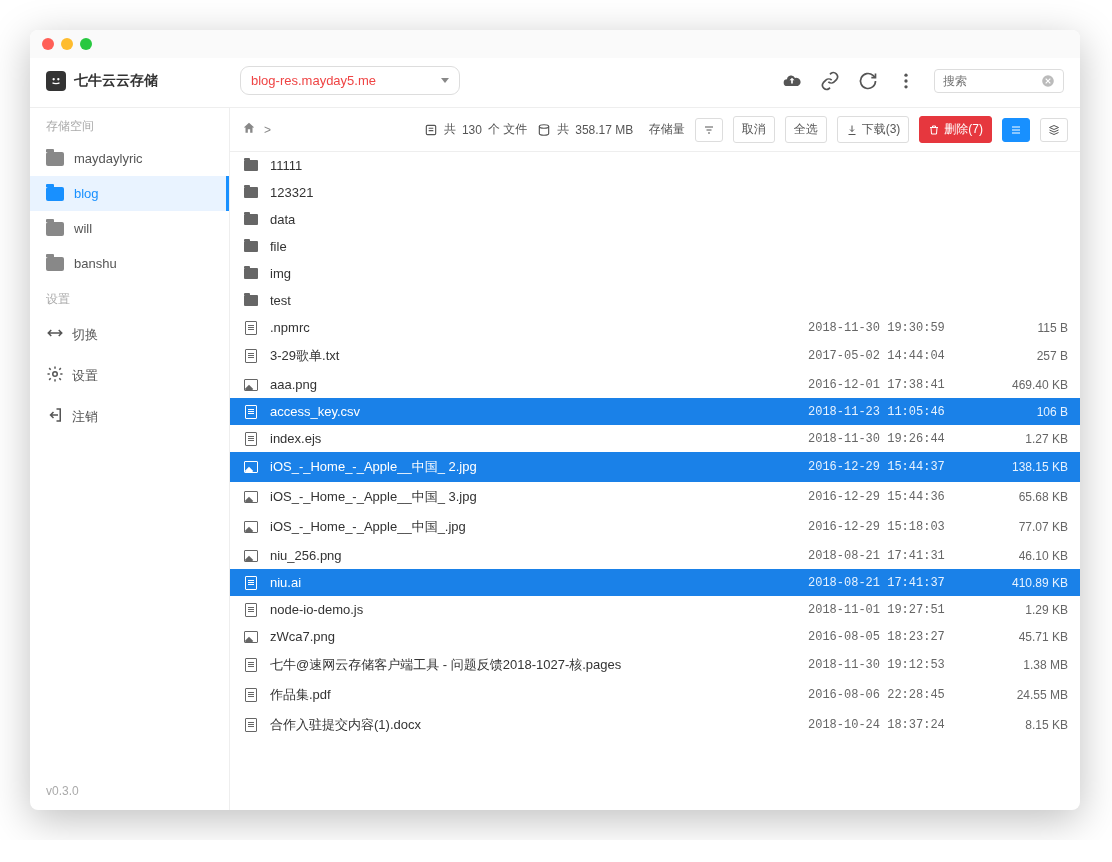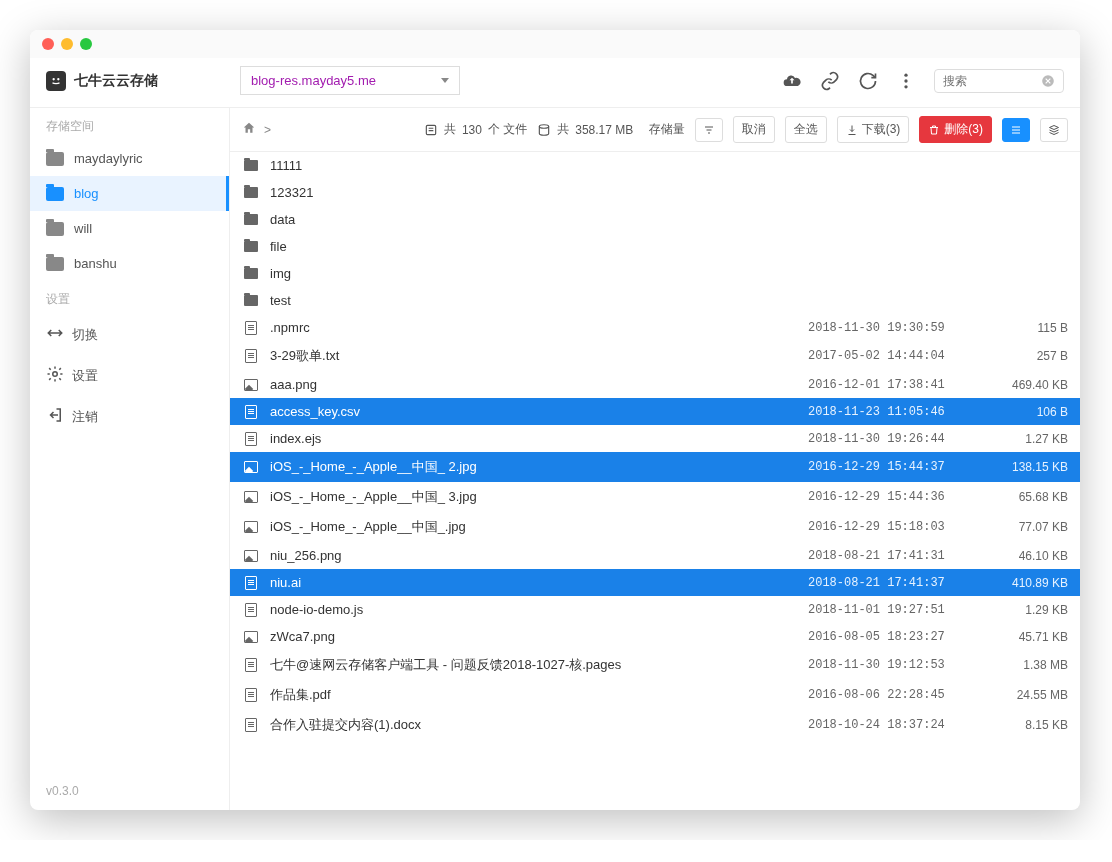--- a/index.html
+++ b/index.html
@@ -7,21 +7,21 @@
 .window { width: 1050px; height: 780px; margin: 30px; border-radius: 8px; box-shadow: 0 10px 40px rgba(0,0,0,0.25); overflow: hidden; display: flex; flex-direction: column; background: #fff; }
 .titlebar { height: 28px; display: flex; align-items: center; padding: 0 12px; gap: 7px; background: #fafafa; }
 .tl-dot { width: 12px; height: 12px; border-radius: 50%; }
 .tl-red { background: #ff5f57; }
 .tl-yellow { background: #febc2e; }
 .tl-green { background: #28c840; }
 .topbar { display: flex; align-items: center; padding: 8px 16px 12px 16px; gap: 18px; }
 .brand { display: flex; align-items: center; gap: 8px; font-size: 14px; font-weight: 600; color: #333; width: 176px; }
 .brand-icon { width: 20px; height: 20px; background: #333; border-radius: 4px; display:flex;align-items:center;justify-content:center; }
 .brand-icon svg { width:14px; height:14px; }
-.bucket-select { display:flex; align-items:center; justify-content:space-between; border:1px solid #ddd; border-radius:0; padding:6px 10px; width:220px; color:#a21caf; cursor:pointer; }
+.bucket-select { display:flex; align-items:center; justify-content:space-between; border:1px solid #ddd; border-radius:9px; padding:6px 10px; width:220px; color:#ef4444; cursor:pointer; }
 .tb-spacer { flex:1; }
 .tb-icon { width:20px; height:20px; display:flex; align-items:center; justify-content:center; color:#555; cursor:pointer; }
 .search-box { display:flex; align-items:center; border:1px solid #ddd; border-radius:4px; padding:4px 8px; width:130px; gap:6px; color:#aaa; }
 .search-box input { border:none; outline:none; flex:1; font-size:12px; width:80px; color:#333; }
 .main { flex:1; display:flex; border-top:1px solid #eee; min-height:0; }
 .sidebar { width:200px; border-right:1px solid #eee; display:flex; flex-direction:column; }
 .side-label { font-size:12px; color:#aaa; padding:10px 16px 6px; }
 .side-item { display:flex; align-items:center; gap:10px; padding:10px 16px; cursor:pointer; color:#555; }
 .side-item.active { background:#e9f3ff; color:#1890ff; border-right:3px solid #1890ff; }
 .side-item .fi { width:18px; height:14px; }
@@ -210,21 +210,21 @@
         <div class="btn">
           <svg viewBox="0 0 24 24" fill="none" stroke="currentColor" stroke-width="2">
               <path d="M12 3v12m-4-4l4 4 4-4M5 21h14"></path>
             </svg>
           <span>下载(3)</span>
         </div>
         <div class="btn danger">
           <svg viewBox="0 0 24 24" fill="none" stroke="#fff" stroke-width="2">
               <path d="M4 7h16M9 7V4h6v3M6 7l1 13h10l1-13"></path>
             </svg>
-          <span>删除(3)</span>
+          <span>删除(7)</span>
         </div>
         <div class="btn primary icon-only">
           <svg viewBox="0 0 24 24" fill="none" stroke="#fff" stroke-width="2">
               <path d="M4 6h16M4 12h16M4 18h16"></path>
             </svg>
         </div>
         <div class="btn icon-only">
           <svg viewBox="0 0 24 24" fill="none" stroke="currentColor" stroke-width="2">
               <path d="M3 7l9-4 9 4-9 4z M3 12l9 4 9-4 M3 17l9 4 9-4"></path>
             </svg>

